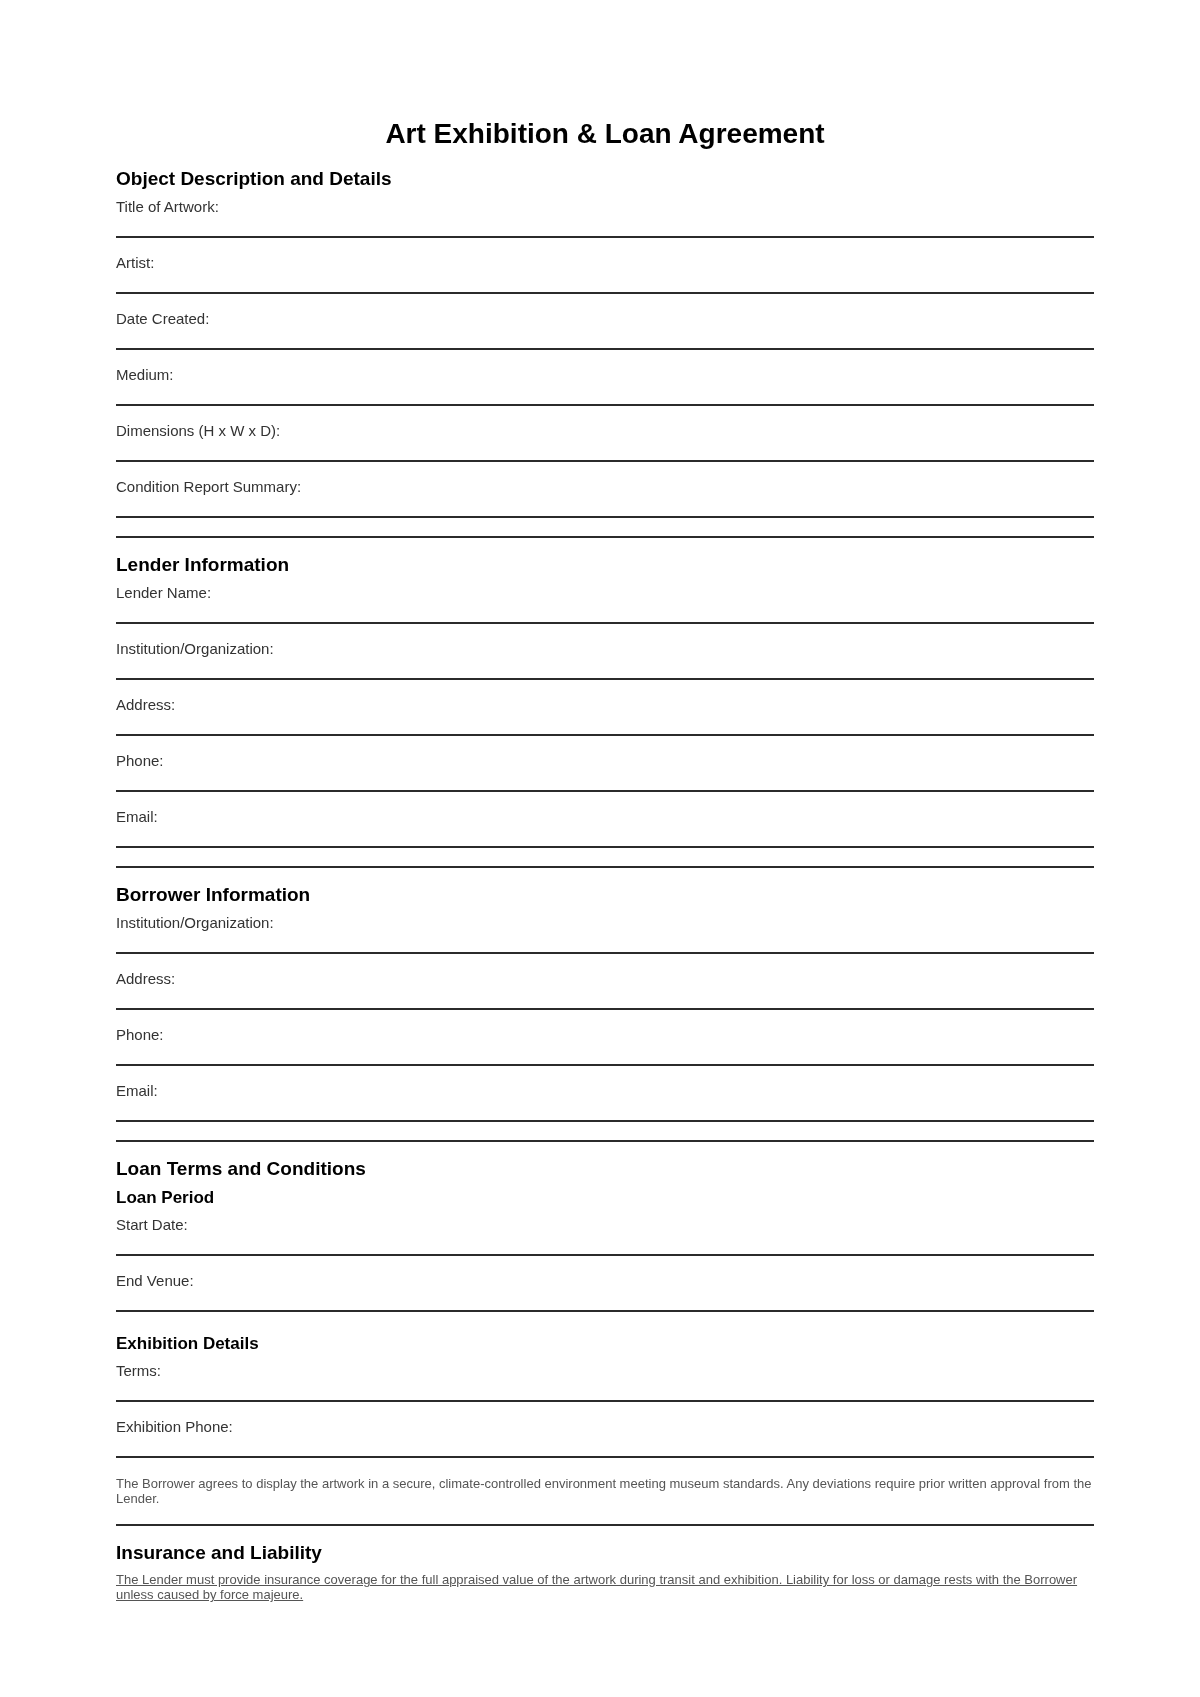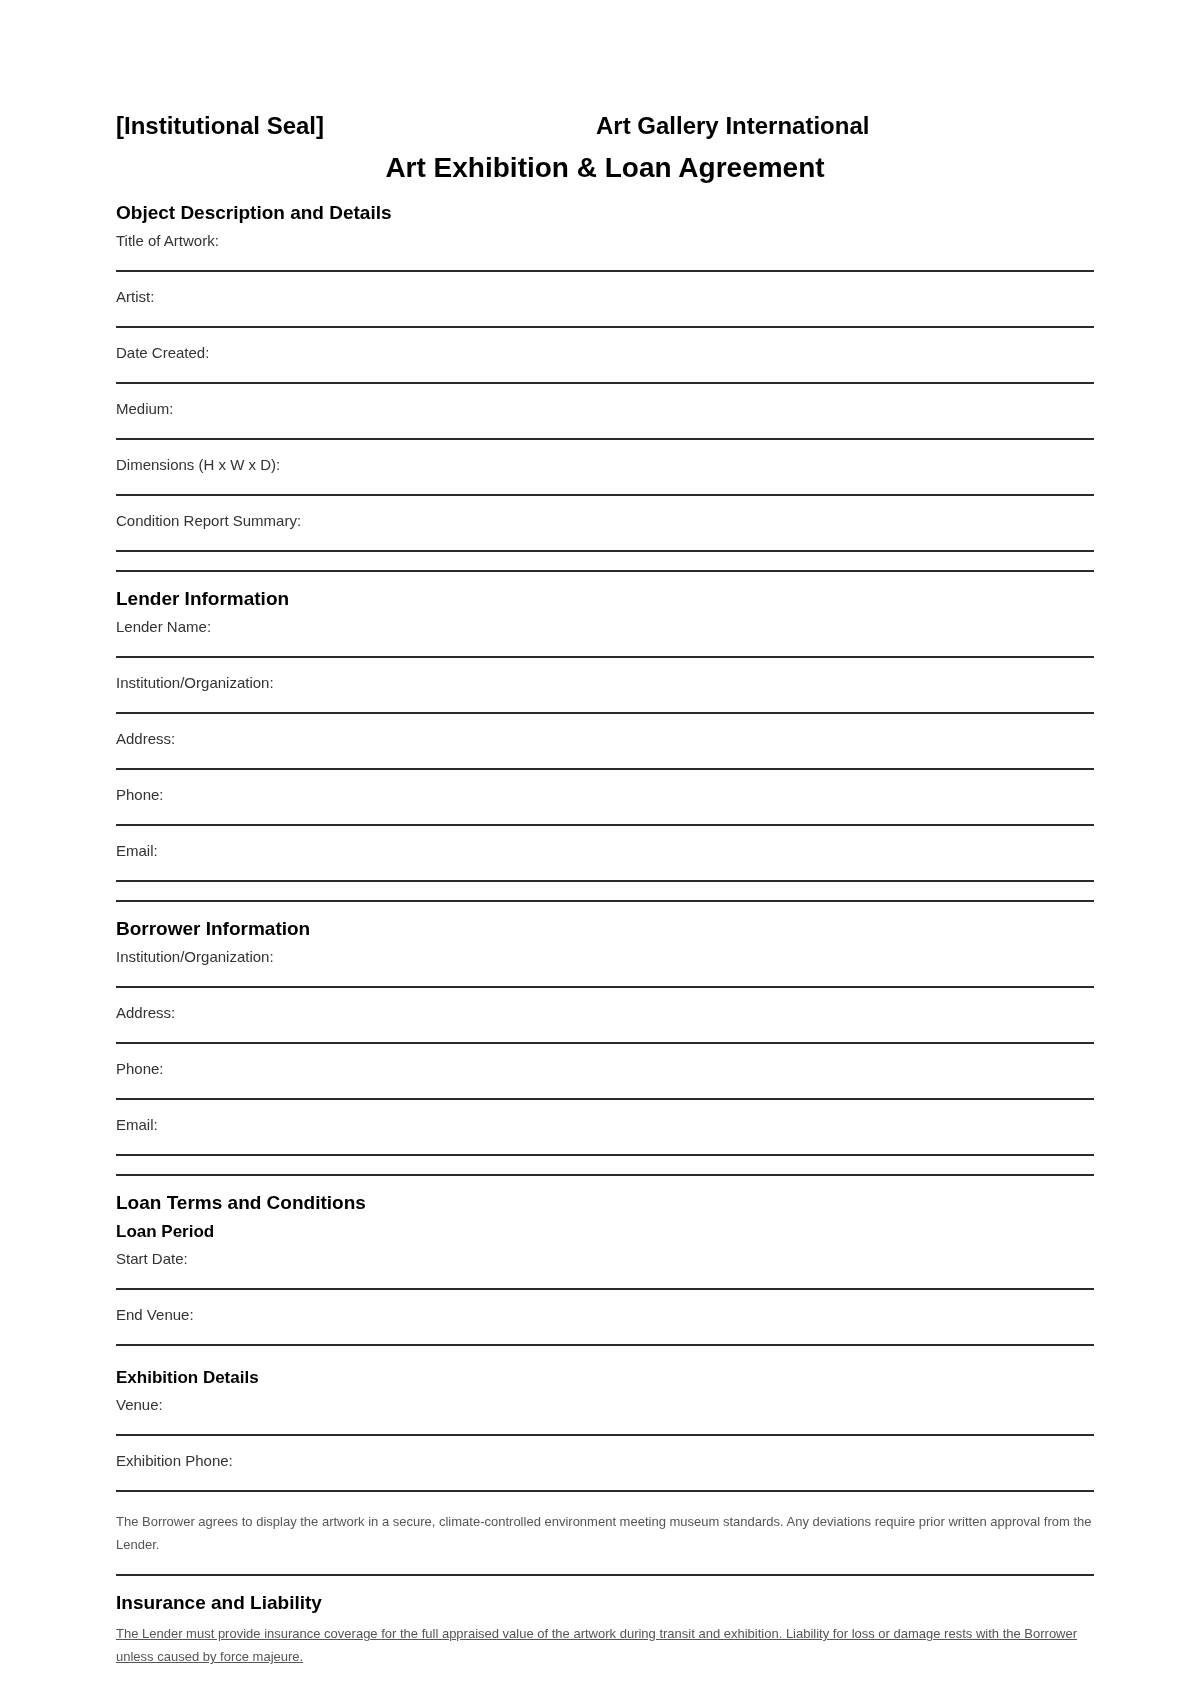--- a/index.html
+++ b/index.html
@@ -9,31 +9,27 @@
   .header-row { position: relative; height: 34px; }
   .seal { position: absolute; left: 0; top: 0; font-size: 24px; font-weight: bold; }
   .org { position: absolute; left: 480px; top: 0; font-size: 24px; font-weight: bold; }
   .doc-title { text-align: center; font-size: 28px; font-weight: bold; margin-top: 6px; height: 40px; }
   .section-heading { font-size: 19px; font-weight: bold; margin: 10px 0 8px 0; }
   .sub-heading { font-size: 17px; font-weight: bold; margin: 6px 0 8px 0; }
   .field { height: 56px; position: relative; }
   .field-label { font-size: 15px; font-weight: normal; color: #333; position: absolute; top: 0; left: 0; }
   .field-line { position: absolute; left: 0; right: 0; top: 38px; height: 0; border-top: 2px solid #2b2b2b; }
   .section-divider { height: 0; border-top: 2px solid #2b2b2b; margin: 2px 0 16px 0; }
-  .note { font-size: 13px; color: #555; line-height: 23px; margin: 2px 0 18px 0; }
+  .note { font-size: 13px; color: #555; line-height: 15px; margin: 2px 0 18px 0; }
 </style>
 </head>
 <body>
 
 <div class="page">
 
-  <div class="header-row">
-    <div class="seal">[Institutional Seal]</div>
-    <div class="org">Art Gallery International</div>
-  </div>
   <div class="doc-title">Art Exhibition &amp; Loan Agreement</div>
 
   <div>
     <div class="section-heading">Object Description and Details</div>
     <div class="field">
       <span class="field-label">Title of Artwork:</span>
       <div class="field-line"></div>
     </div>
     <div class="field">
       <span class="field-label">Artist:</span>
@@ -110,21 +106,21 @@
     <div class="field">
       <span class="field-label">Start Date:</span>
       <div class="field-line"></div>
     </div>
     <div class="field">
       <span class="field-label">End Venue:</span>
       <div class="field-line"></div>
     </div>
     <div class="sub-heading">Exhibition Details</div>
     <div class="field">
-      <span class="field-label">Venue:</span>
+      <span class="field-label">Terms:</span>
       <div class="field-line"></div>
     </div>
     <div class="field">
       <span class="field-label">Exhibition Phone:</span>
       <div class="field-line"></div>
     </div>
     <div class="note">The Borrower agrees to display the artwork in a secure, climate-controlled environment meeting museum standards. Any deviations require prior written approval from the Lender.</div>
   </div>
   <div class="section-divider"></div>
 

